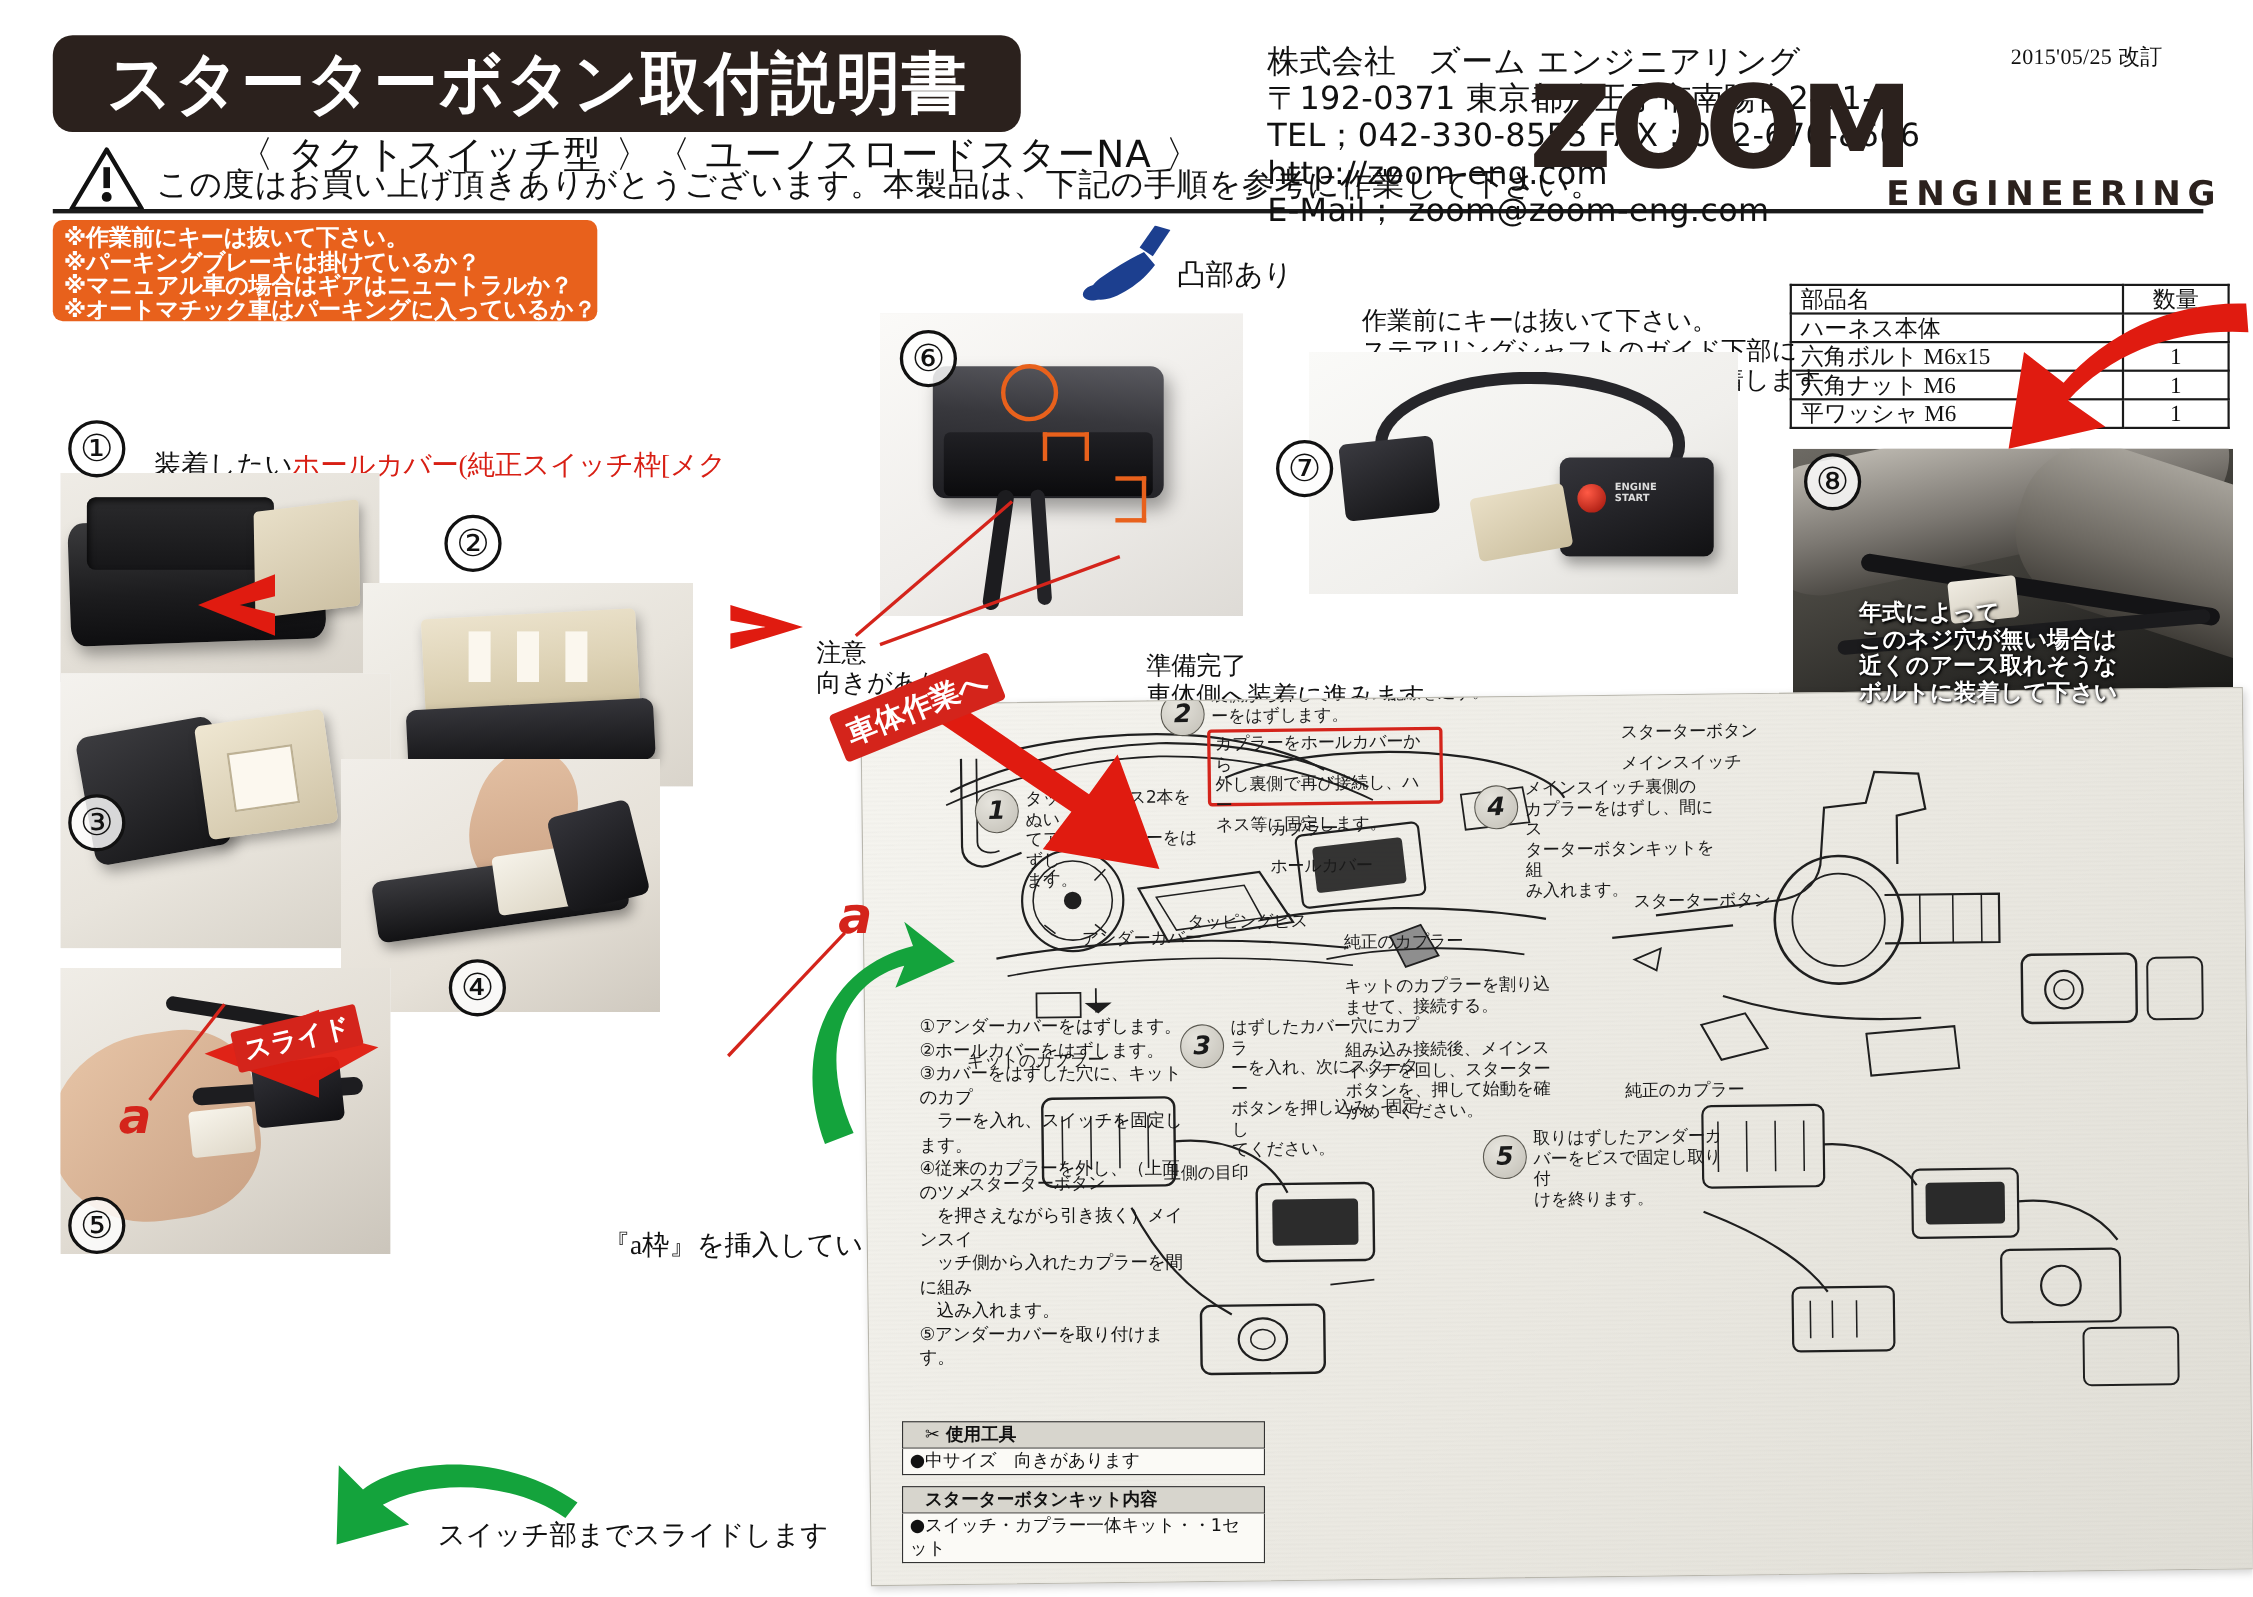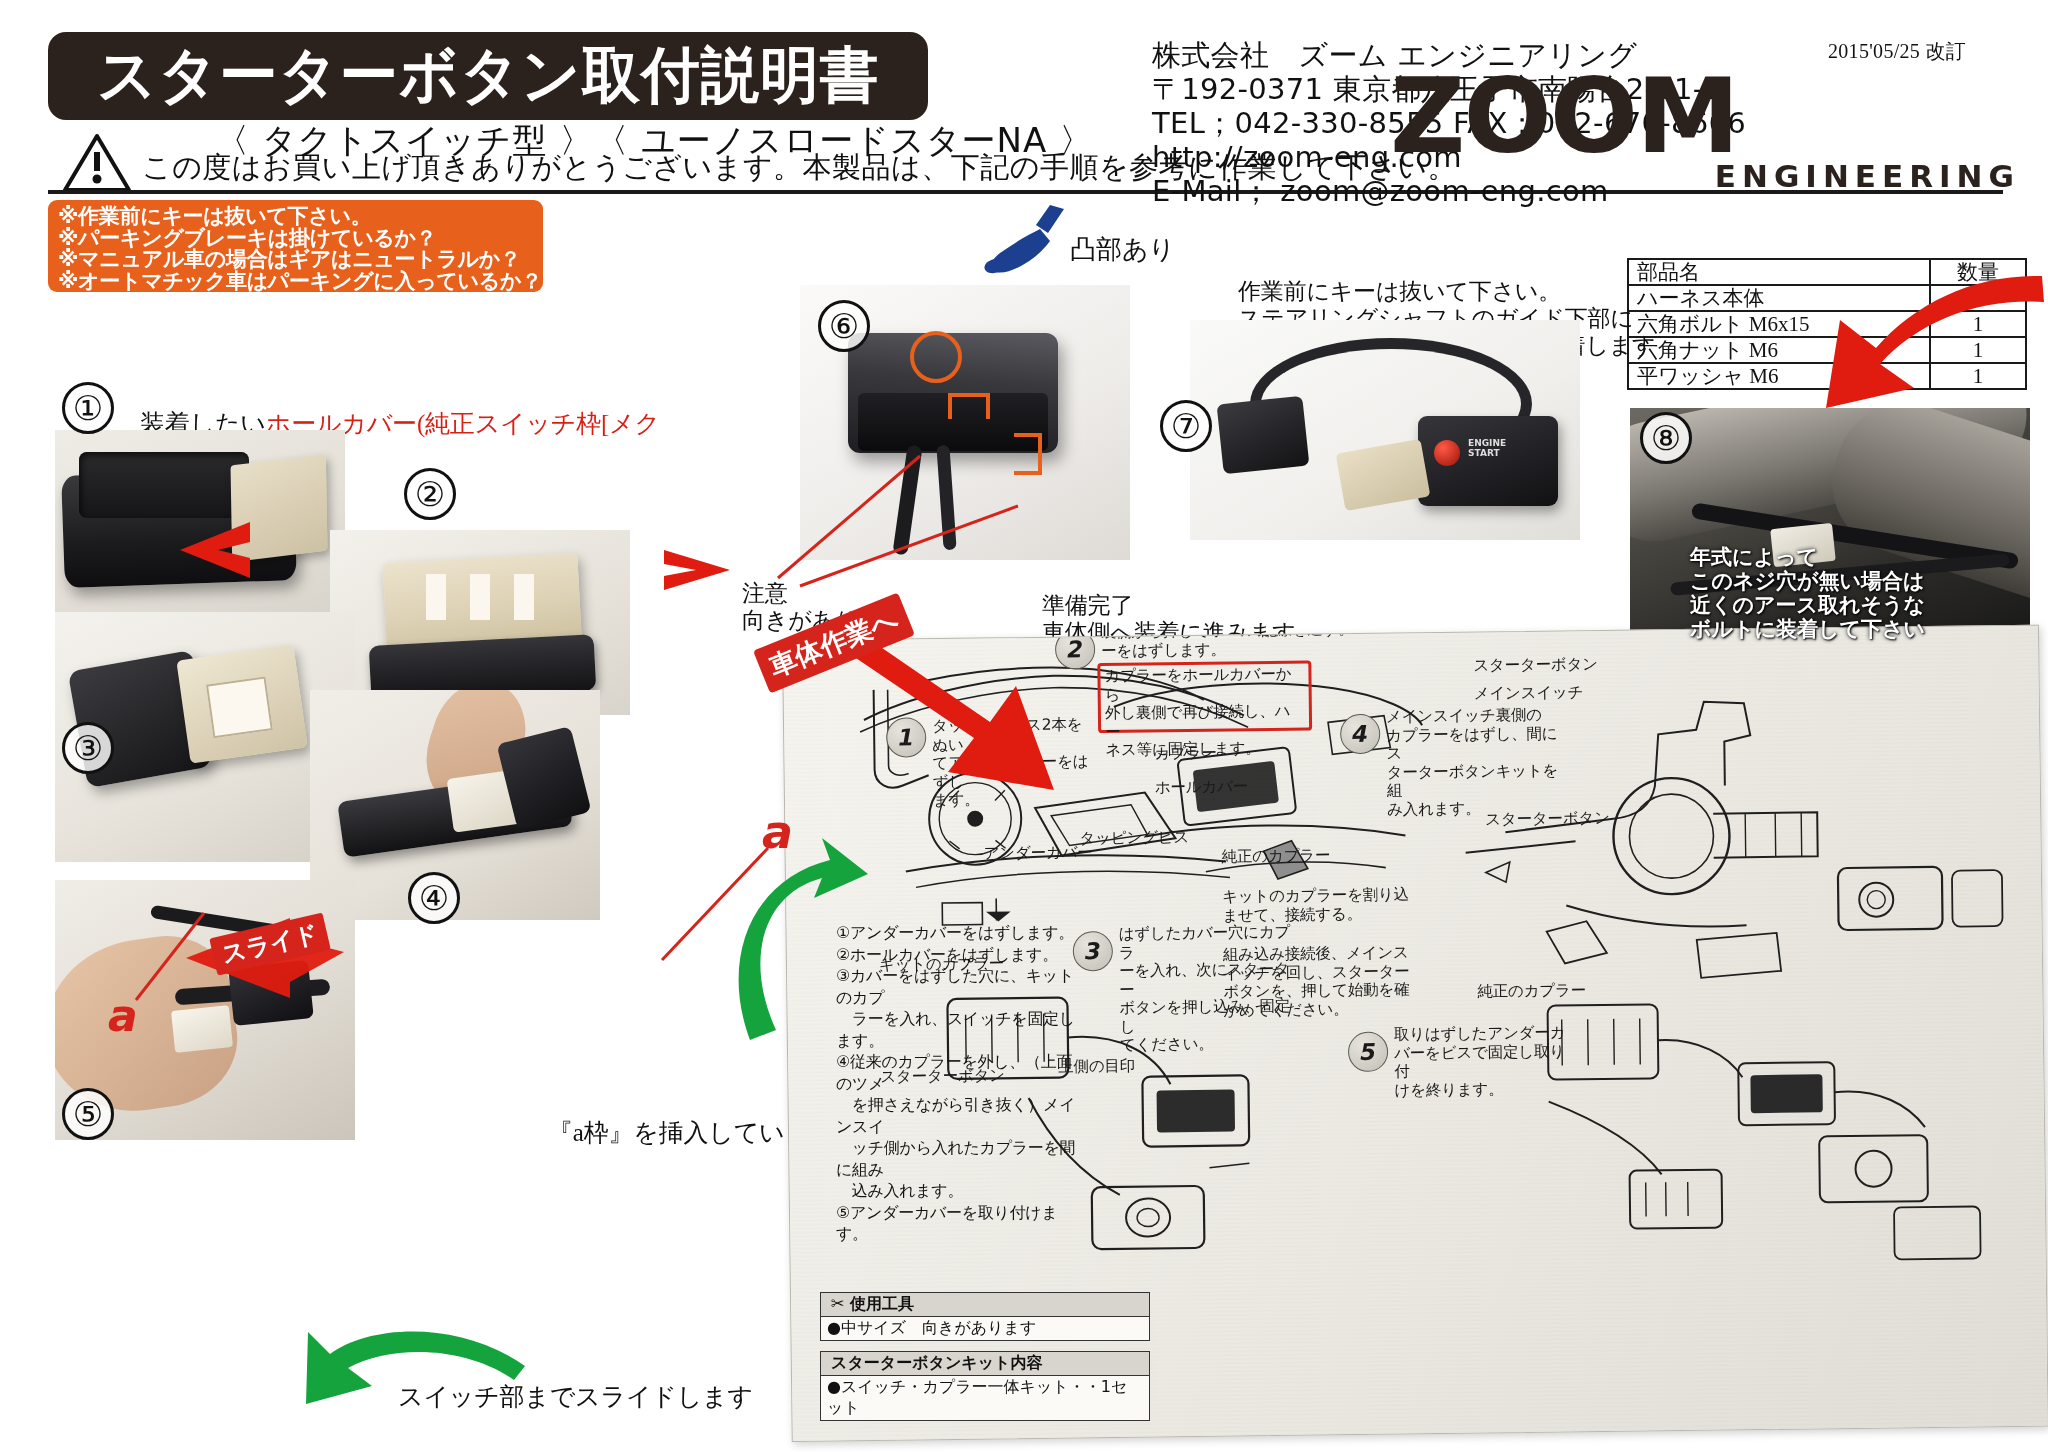--- a/index.html
+++ b/index.html
@@ -347,21 +347,21 @@
     color:#141414;
     z-index:20;
     letter-spacing:-.3px;
   }
   #tools-block{
     left:820px; top:1292px; width:330px; z-index:20;
     font-family:"DejaVu Sans","Liberation Sans",sans-serif;
   }
   #tools-block .hdr{
     background:#d7d5cd;border:1.4px solid #333;
-    font-size:16px;padding:1px 10px;font-weight:700;color:#111;
+    font-size:16px;padding:1px 20px;font-weight:700;color:#111;
   }
   #tools-block .row{
     background:#fbfaf6;border:1.4px solid #333;border-top:none;
     font-size:16px;padding:1px 6px;color:#111;
   }
   #tools-block .gap{height:10px;}
 
   
   .arrow-red, .arrow-green{position:absolute;}
   .banner{

